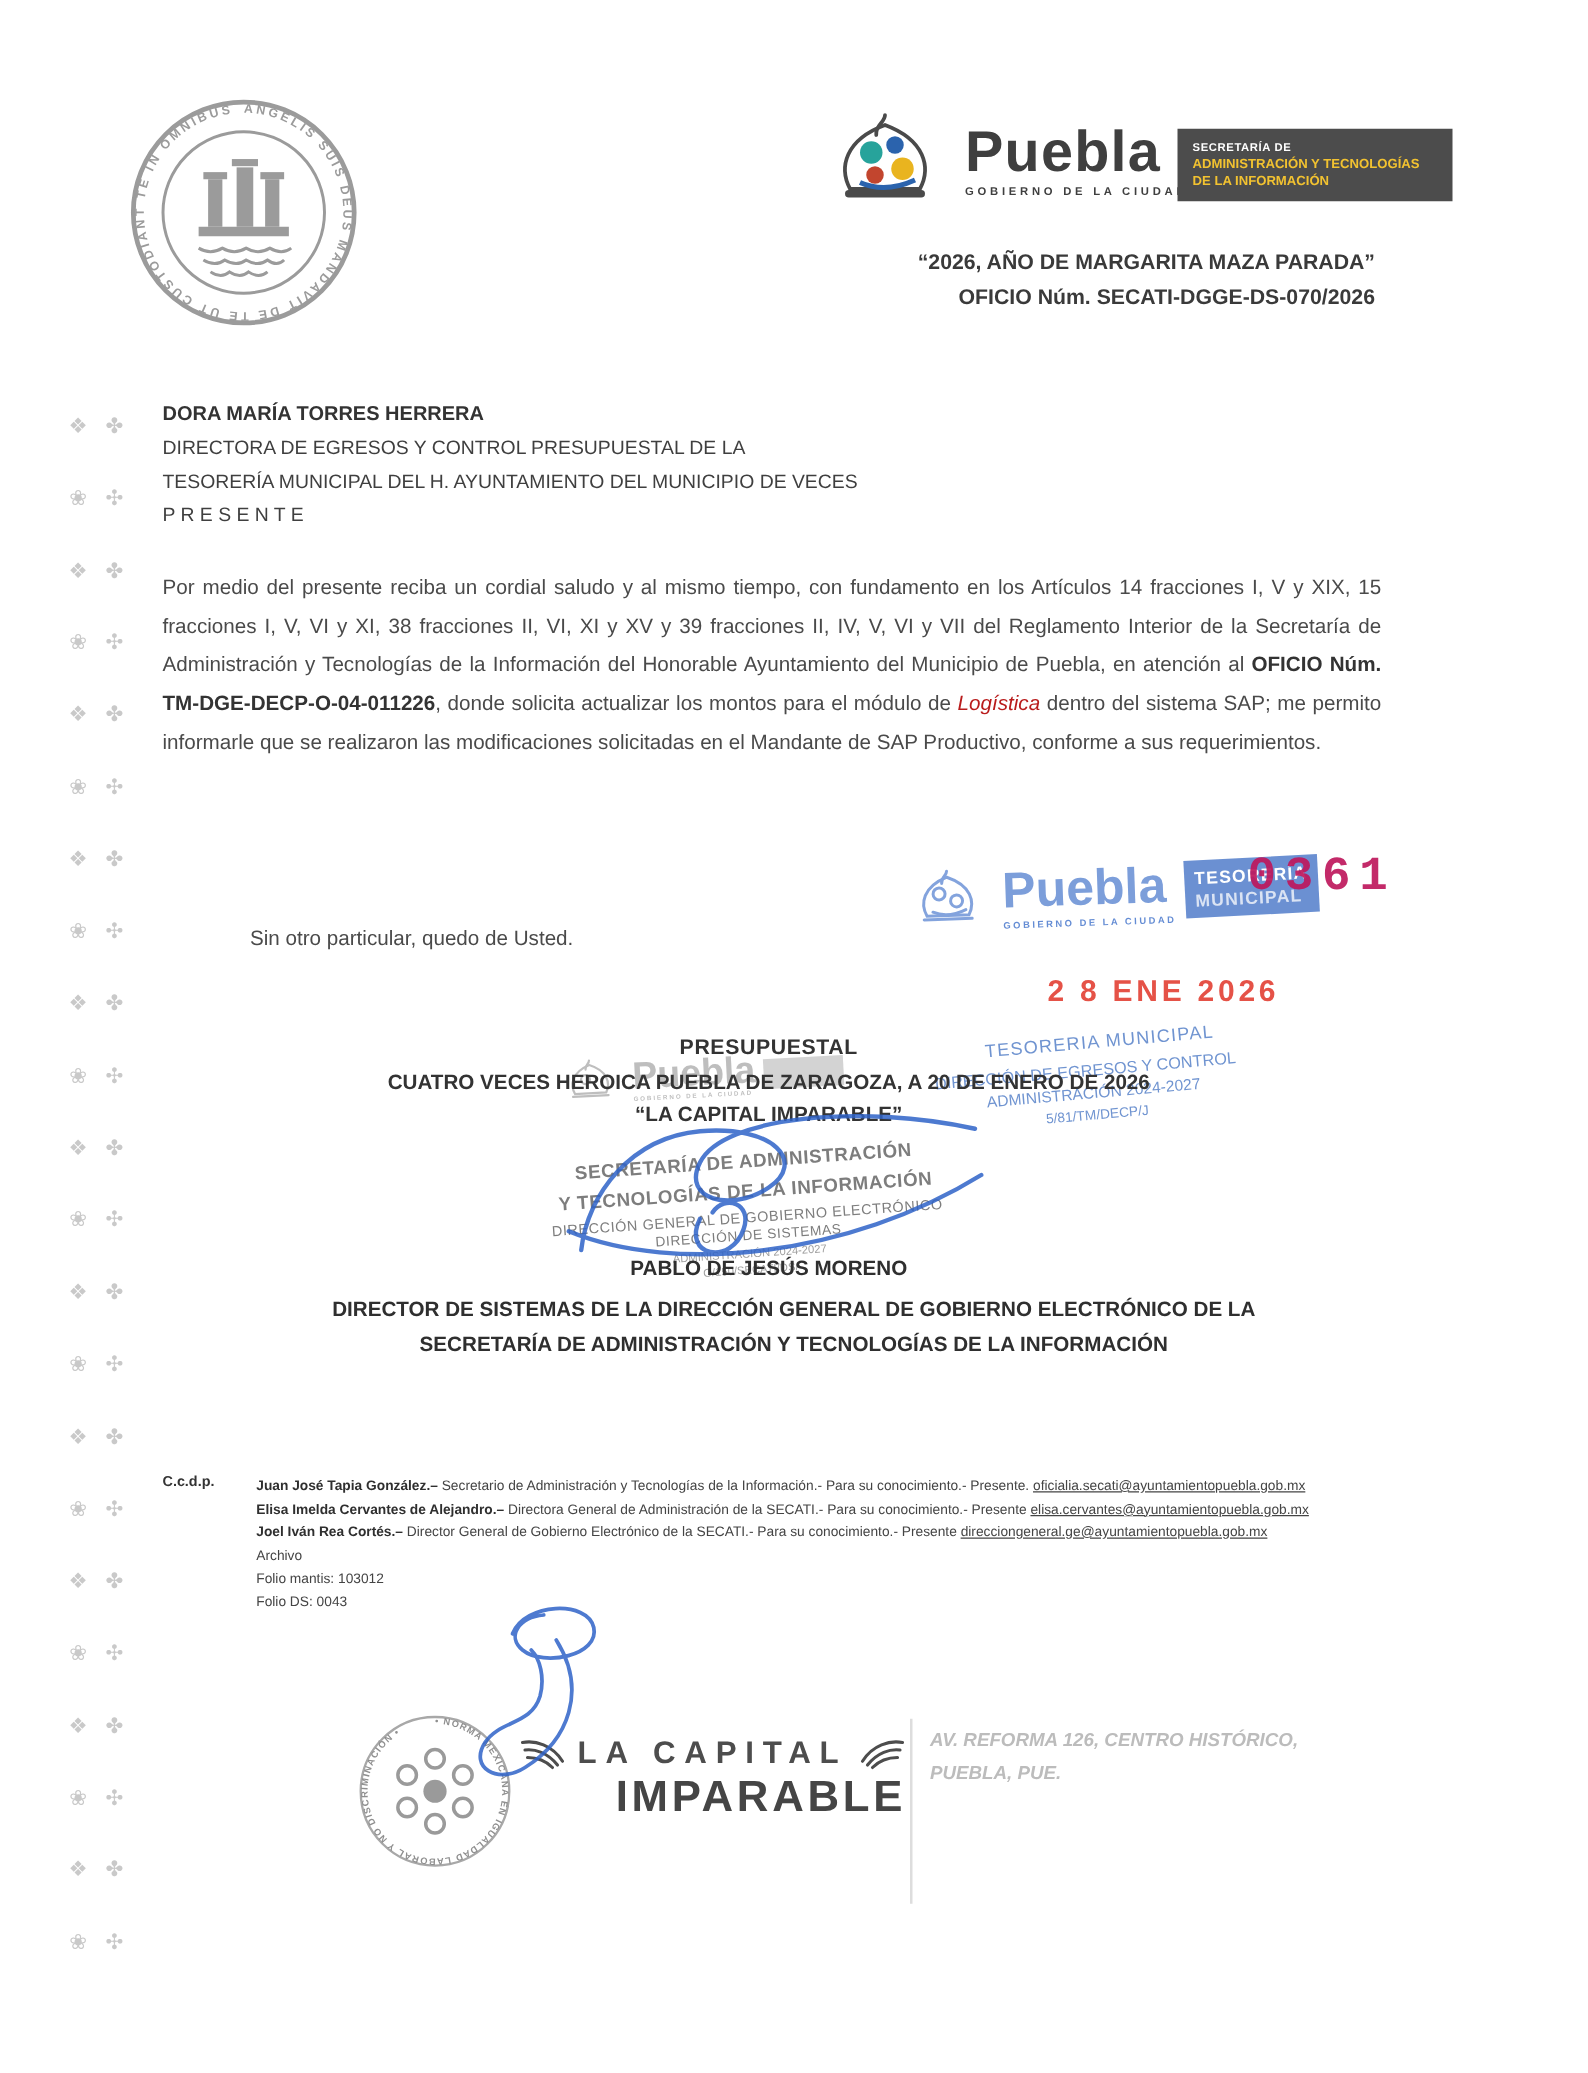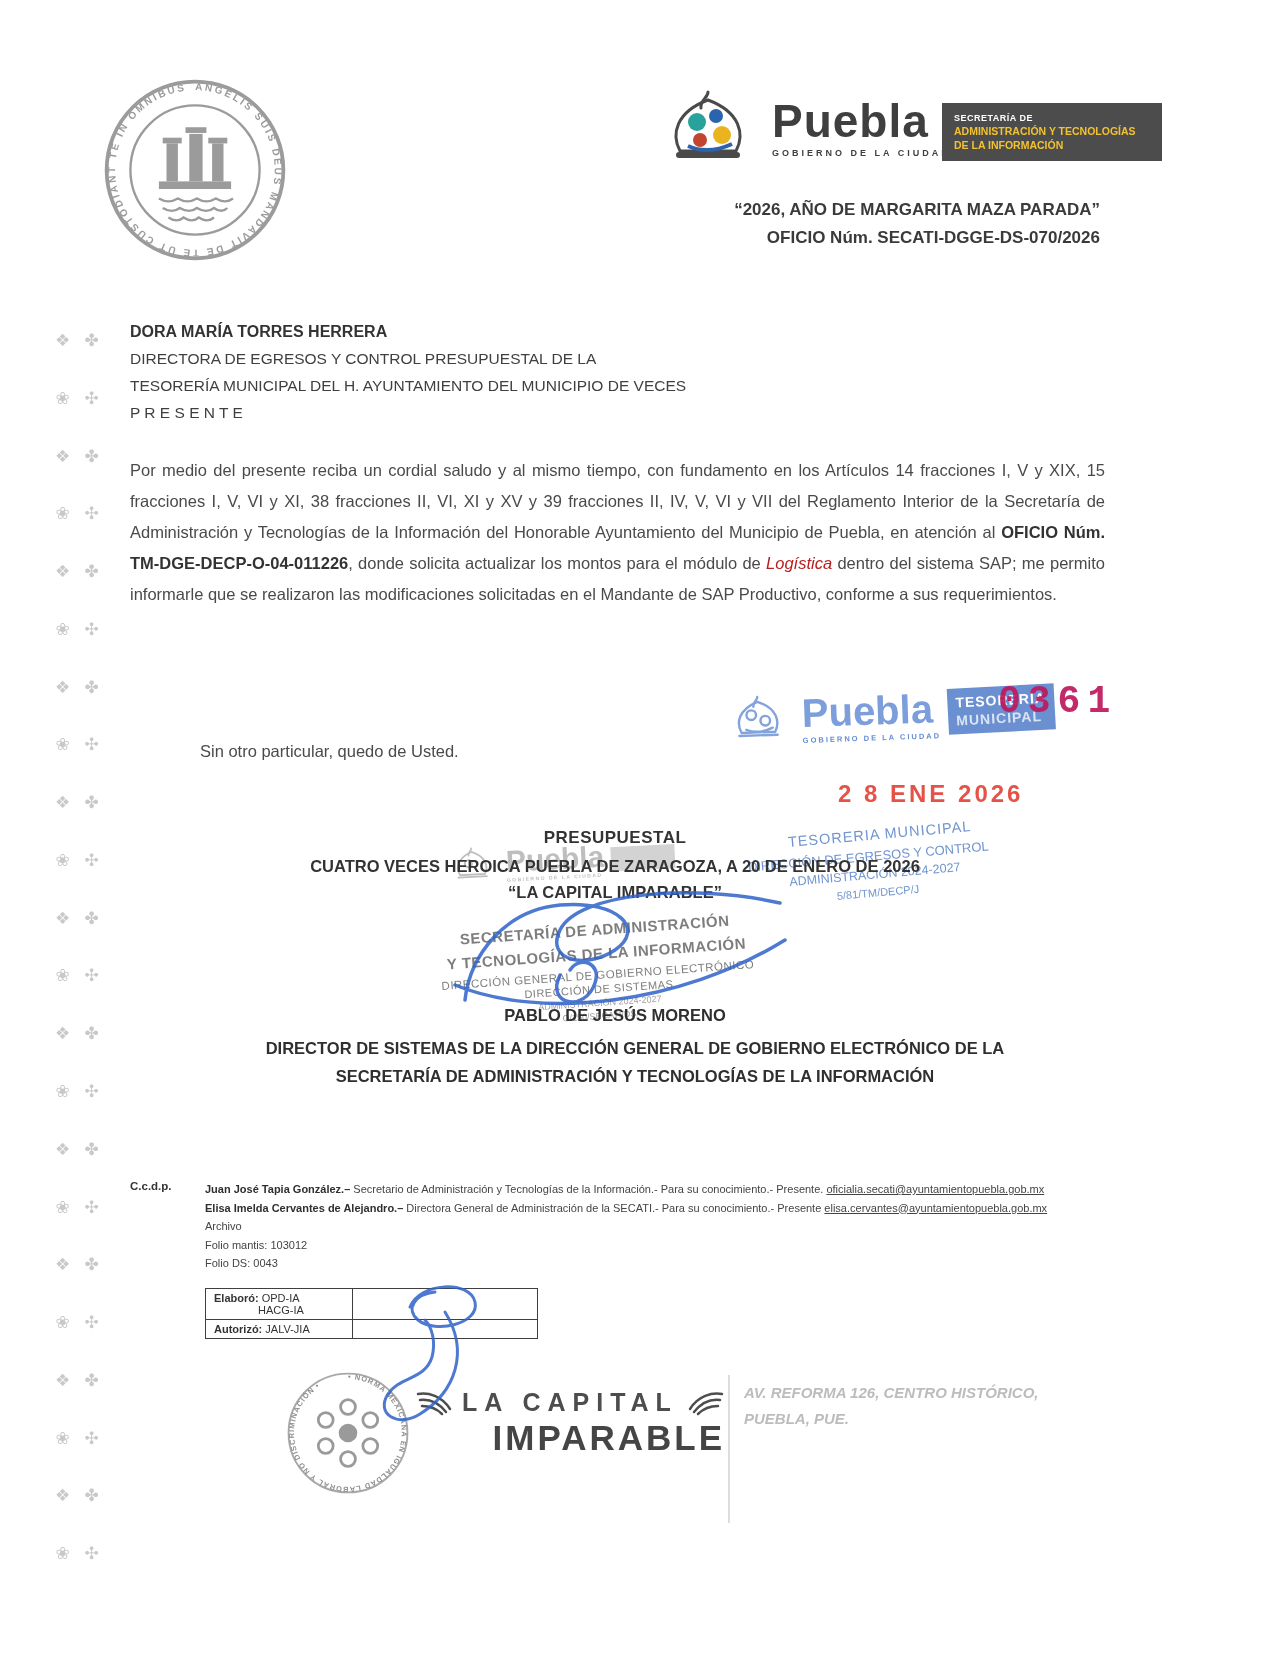--- a/index.html
+++ b/index.html
@@ -293,44 +293,30 @@
     <div>
       <b>Juan José Tapia González.–</b>
       <span>Secretario de Administración y Tecnologías de la Información.- Para su conocimiento.- Presente.</span>
       <span class="u">oficialia.secati@ayuntamientopuebla.gob.mx</span>
     </div>
     <div>
       <b>Elisa Imelda Cervantes de Alejandro.–</b>
       <span>Directora General de Administración de la SECATI.- Para su conocimiento.- Presente</span>
       <span class="u">elisa.cervantes@ayuntamientopuebla.gob.mx</span>
     </div>
+    <div>
+      <b>Joel Iván Rea Cortés.–</b>
+      <span>Director General de Gobierno Electrónico de la SECATI.- Para su conocimiento.- Presente</span>
+      <span class="u">direcciongeneral.ge@ayuntamientopuebla.gob.mx</span>
+    </div>
     <div>Archivo</div>
     <div>Folio mantis: 103012</div>
     <div>Folio DS: 0043</div>
   </div>
 
-  <table class="abs sigtable" style="left:205px;top:1288px;">
-    <tbody>
-        <tr>
-      <td class="c1">
-        <b>Elaboró:</b>
-        <span>OPD-IA</span>
-        <div class="val2">HACG-IA</div>
-      </td>
-      <td class="c2"></td>
-    </tr>
-    <tr>
-      <td class="c1">
-        <b>Autorizó:</b>
-        <span>JALV-JIA</span>
-      </td>
-      <td class="c2"></td>
-    </tr>
-  </tbody>
-    </table>
 
   <div class="abs" style="left:320px;top:1262px;z-index:3;">
     <svg width="220" height="190" viewBox="0 0 220 190">
       <g stroke="#2f63c8" stroke-width="3" fill="none" stroke-linecap="round" opacity="0.85">
         <path d="M90,45 C100,20 150,18 155,40 C160,62 115,72 98,58 C85,47 95,32 115,30"></path>
         <path d="M125,50 C150,90 135,130 100,152 C78,166 55,152 68,132 C80,114 105,118 112,95 C116,80 112,65 105,58"></path>
       </g>
     </svg>
   </div>
 

